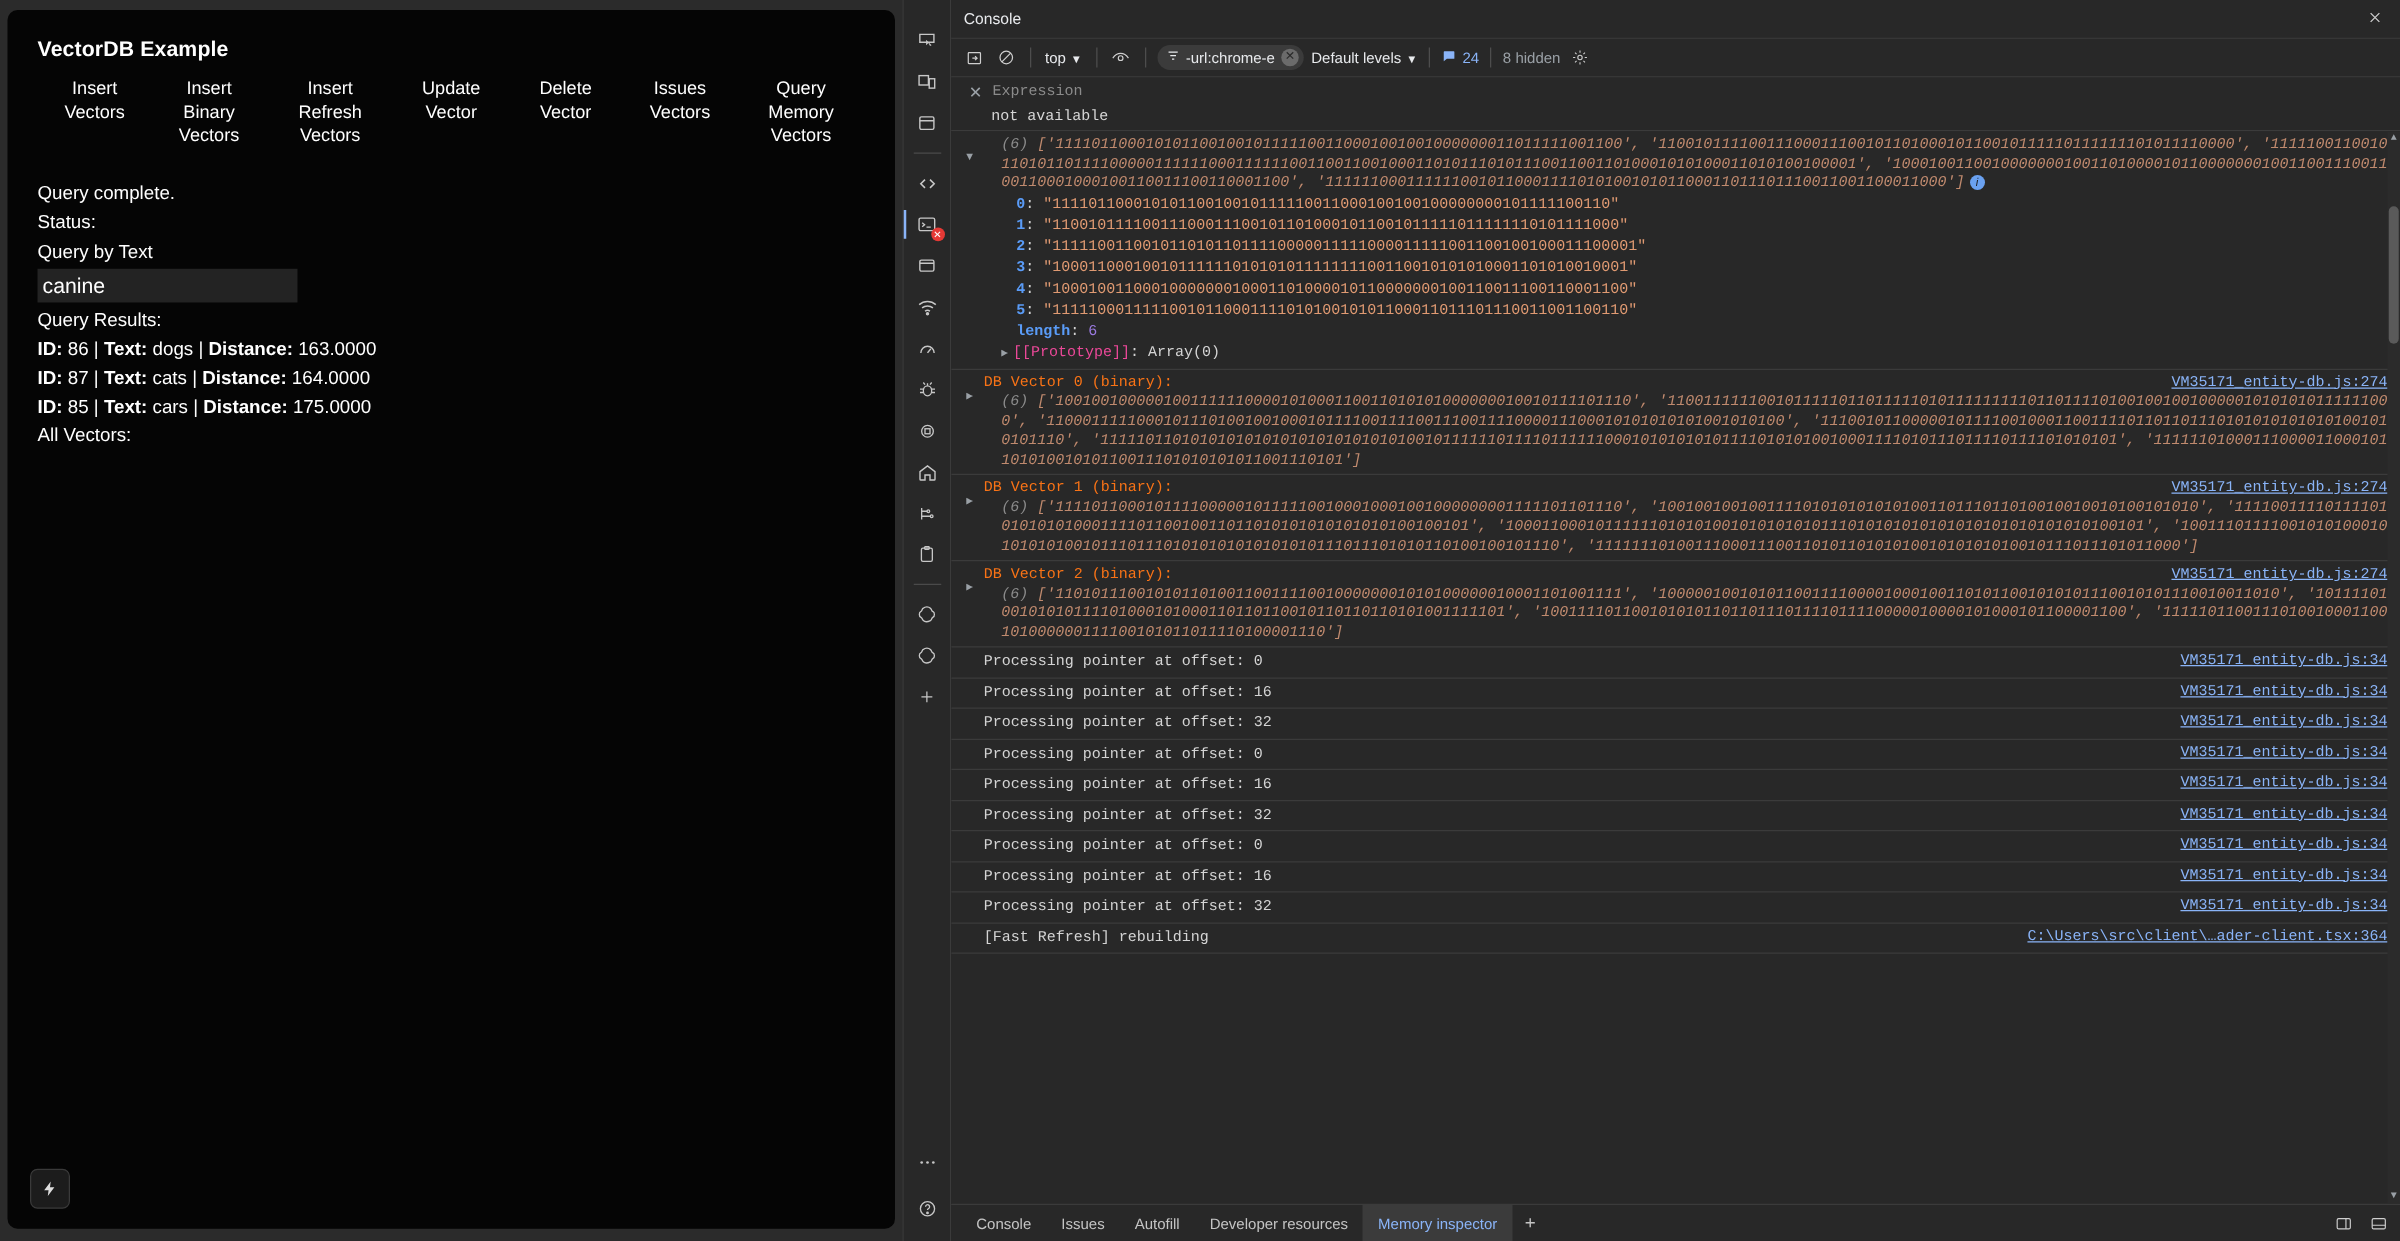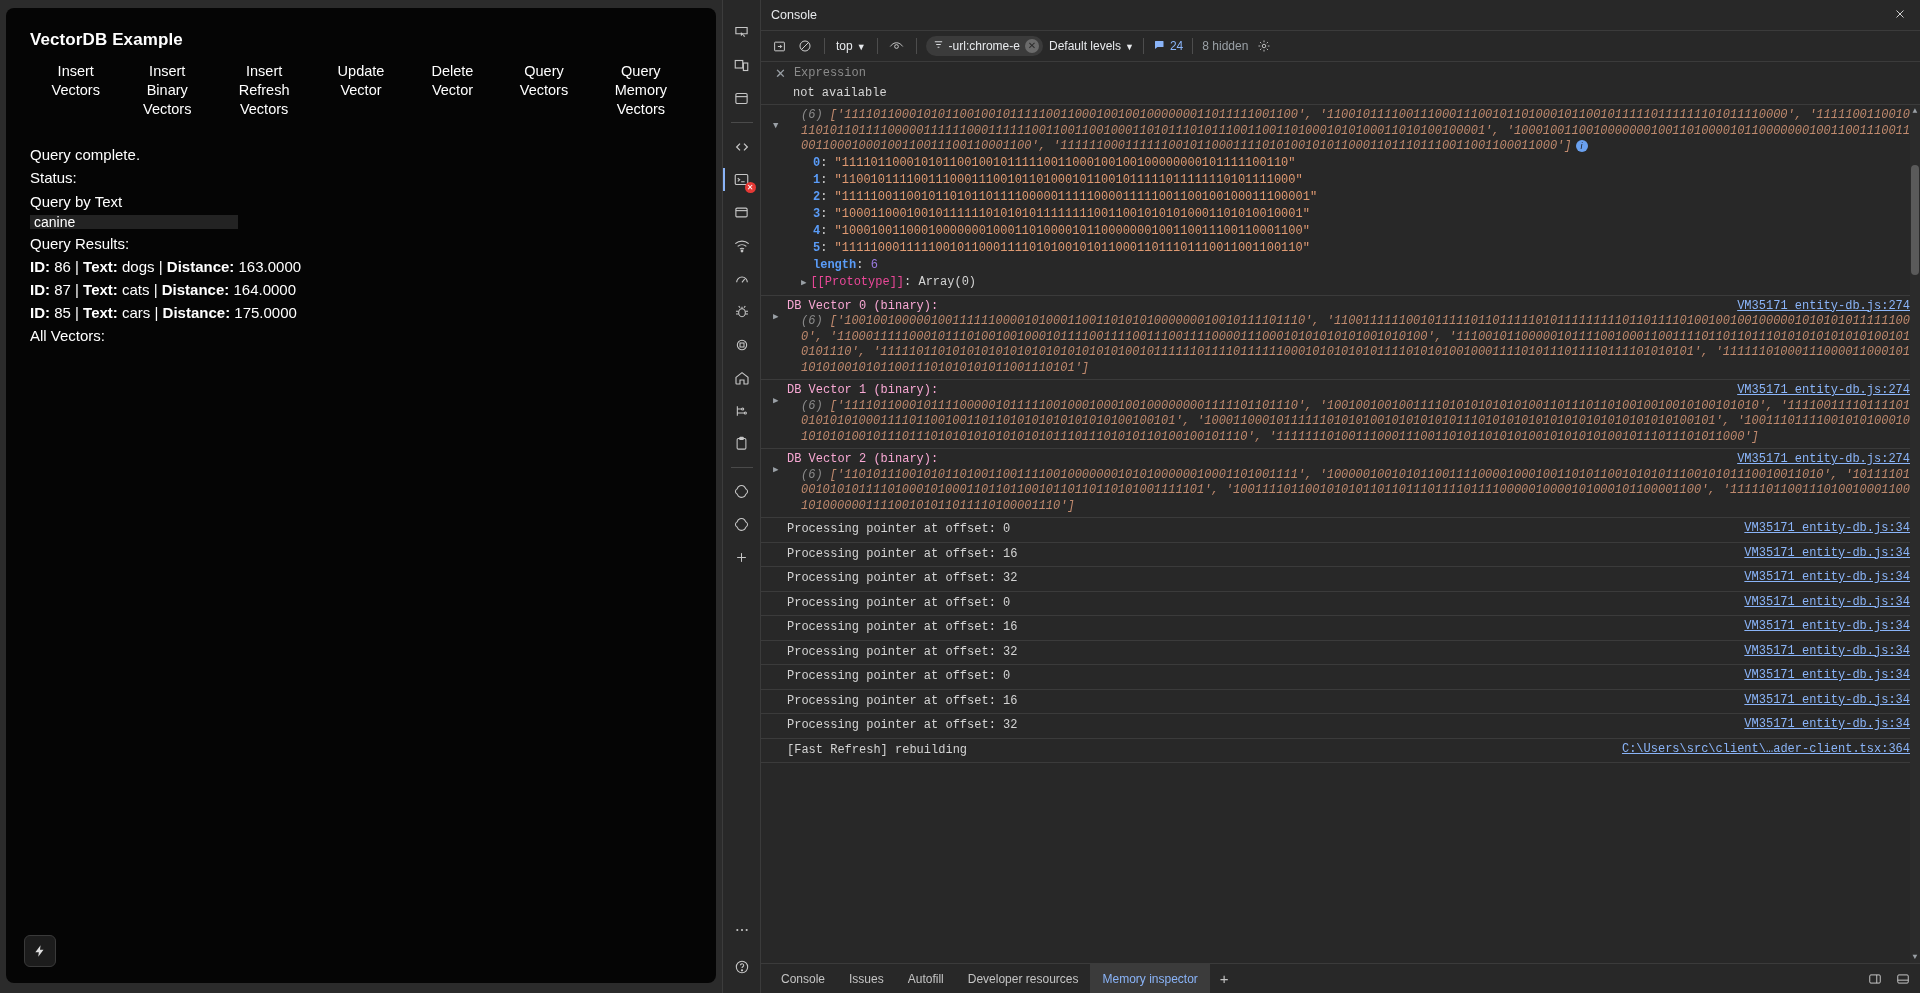--- a/index.html
+++ b/index.html
@@ -47,26 +47,26 @@
     cursor: pointer;
     white-space: normal;
     width: 100px;
   }
   .vbtn.w-wide { width: 112px; }
   .status-block { font-size: 15px; line-height: 23px; }
   .status-line { color:#ffffff; }
   .q-label { margin-top: 1px; }
   .q-input {
     display: block;
-    width: 208px; height: 14px;
+    width: 208px; height: 27px;
     background: #232323;
     border: none; outline: none;
     color: #ffffff;
     font-family: "Liberation Sans", sans-serif;
-    font-size: 14px;
+    font-size: 17px;
     padding: 2px 4px;
     margin: 2px 0 3px 0;
   }
   .res-line { font-size: 15px; line-height: 23px; }
   .res-line b { font-weight: 700; }
   .all-vec { font-size: 15px; line-height: 23px; }
 
   .fab {
     position: absolute;
     left: 18px; bottom: 16px;
@@ -227,21 +227,21 @@
   .idx-row { padding-left: 26px; line-height: 17px; }
   .idx-key { color:#5a9cf8; font-weight:700; }
   .idx-val { color:#e09a72; }
   .len-key { color:#5a9cf8; font-weight:700; }
   .len-val { color:#9a7ae0; }
   .proto-row { padding-left: 14px; color:#8b8b8b; line-height:17px; }
   .proto-row .pname { color:#ec4899; }
   .proto-row .pval { color:#d4d4d4; }
   .proto-tw { color:#9aa0a6; font-size:9px; margin-right:4px; }
 
-  .msg-head { color:#f9a8d4; }
+  .msg-head { color:#f97316; }
   .src-link {
     position: absolute; right: 10px; top: 3px;
     color:#8ab4f8; text-decoration: underline;
     font-size: 12px; cursor: pointer; white-space: nowrap;
   }
   .msg.simple { padding-top:4px; padding-bottom:4px; }
 
   
   .cscroll-track {
     position:absolute; right:0; top:0; width:10px; height:100%;
@@ -290,21 +290,21 @@
     <div class="page-surface">
 
       <div class="app-title">VectorDB Example</div>
 
       <div class="btn-row">
         <button class="vbtn">Insert Vectors</button>
         <button class="vbtn">Insert Binary Vectors</button>
         <button class="vbtn w-wide">Insert Refresh Vectors</button>
         <button class="vbtn">Update Vector</button>
         <button class="vbtn">Delete Vector</button>
-        <button class="vbtn">Query Vectors</button>
+        <button class="vbtn">Issues Vectors</button>
         <button class="vbtn w-wide">Query Memory Vectors</button>
       </div>
 
       <div class="status-block">
         <div class="status-line">Query complete.</div>
         <div class="status-line">Status:</div>
         <div class="q-label">Query by Text</div>
         <input class="q-input" value="canine" style="">
         <div>Query Results:</div>
 

